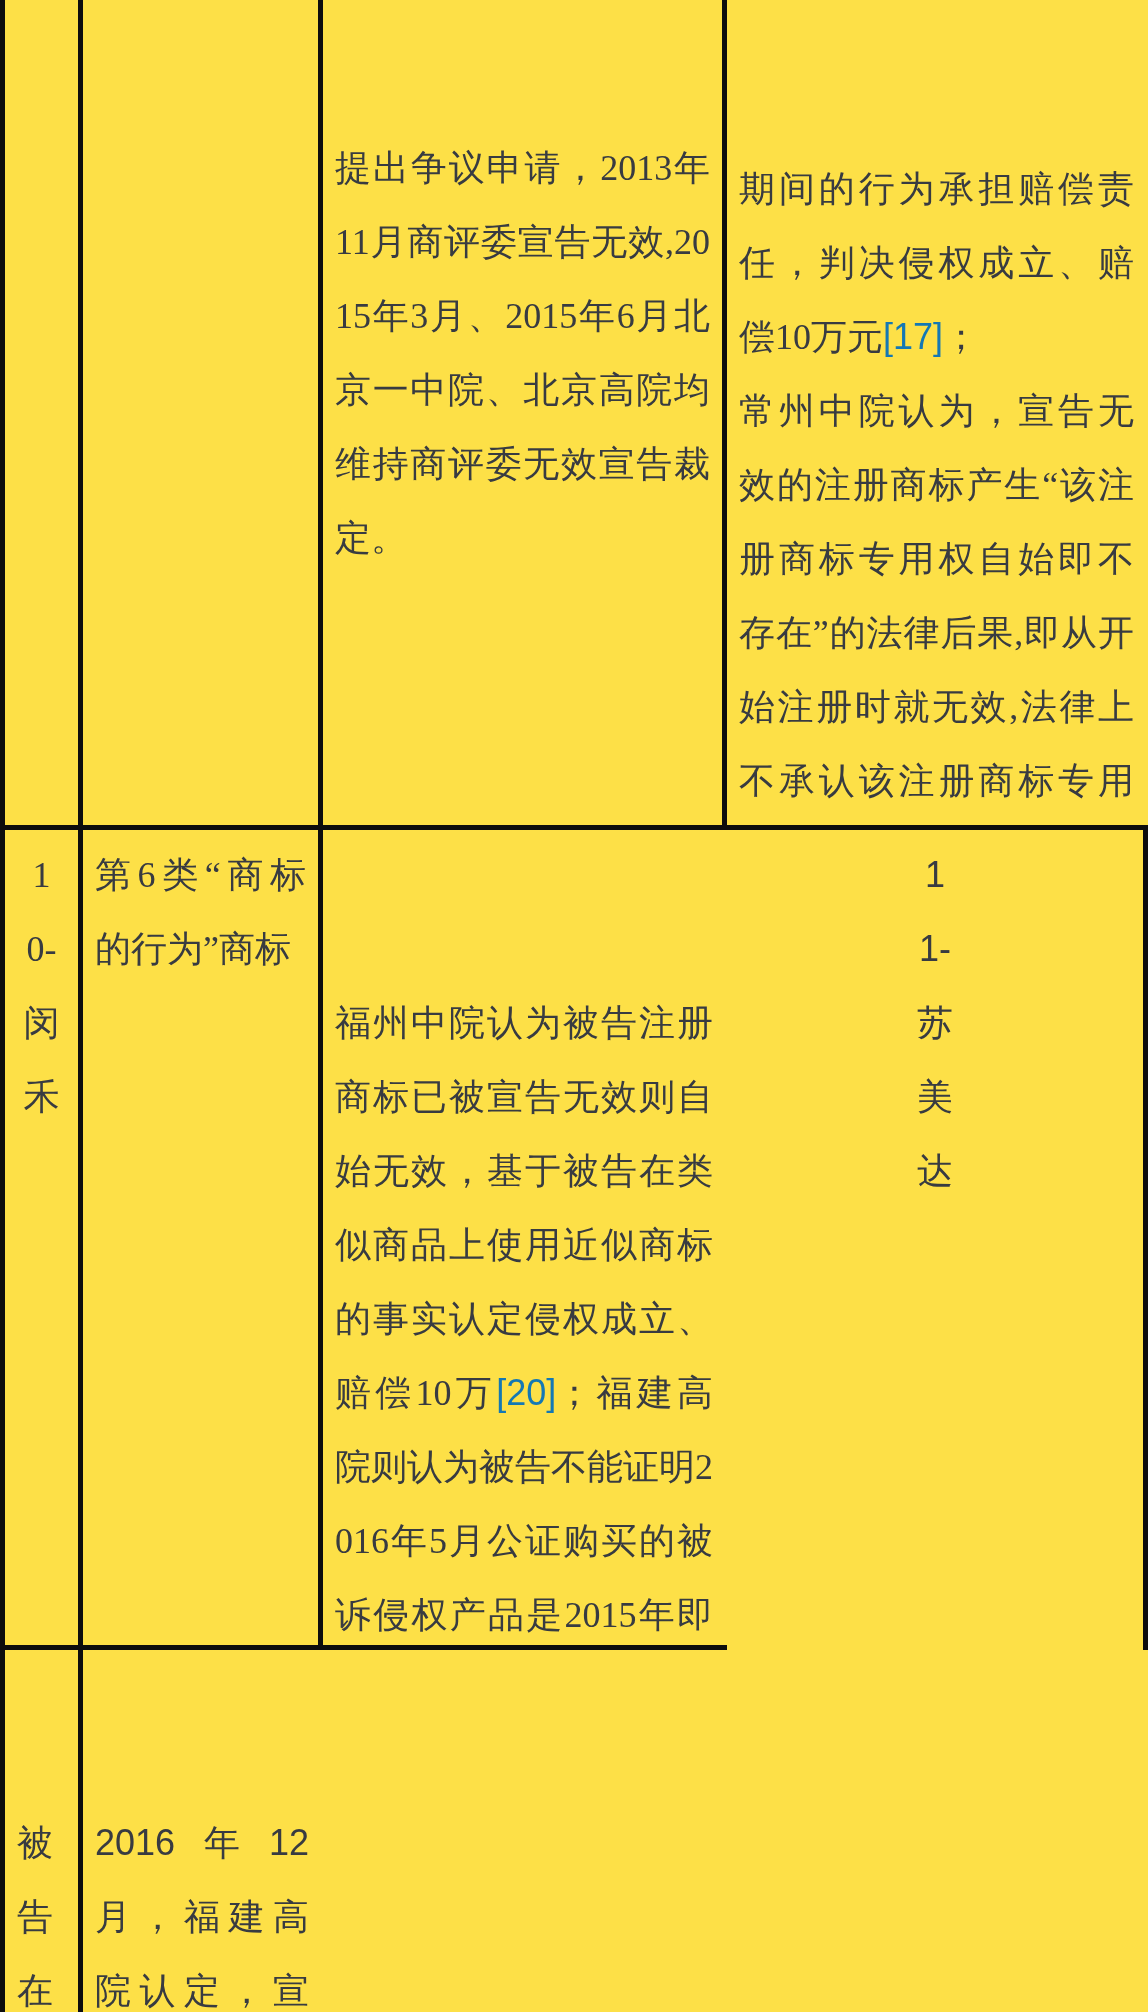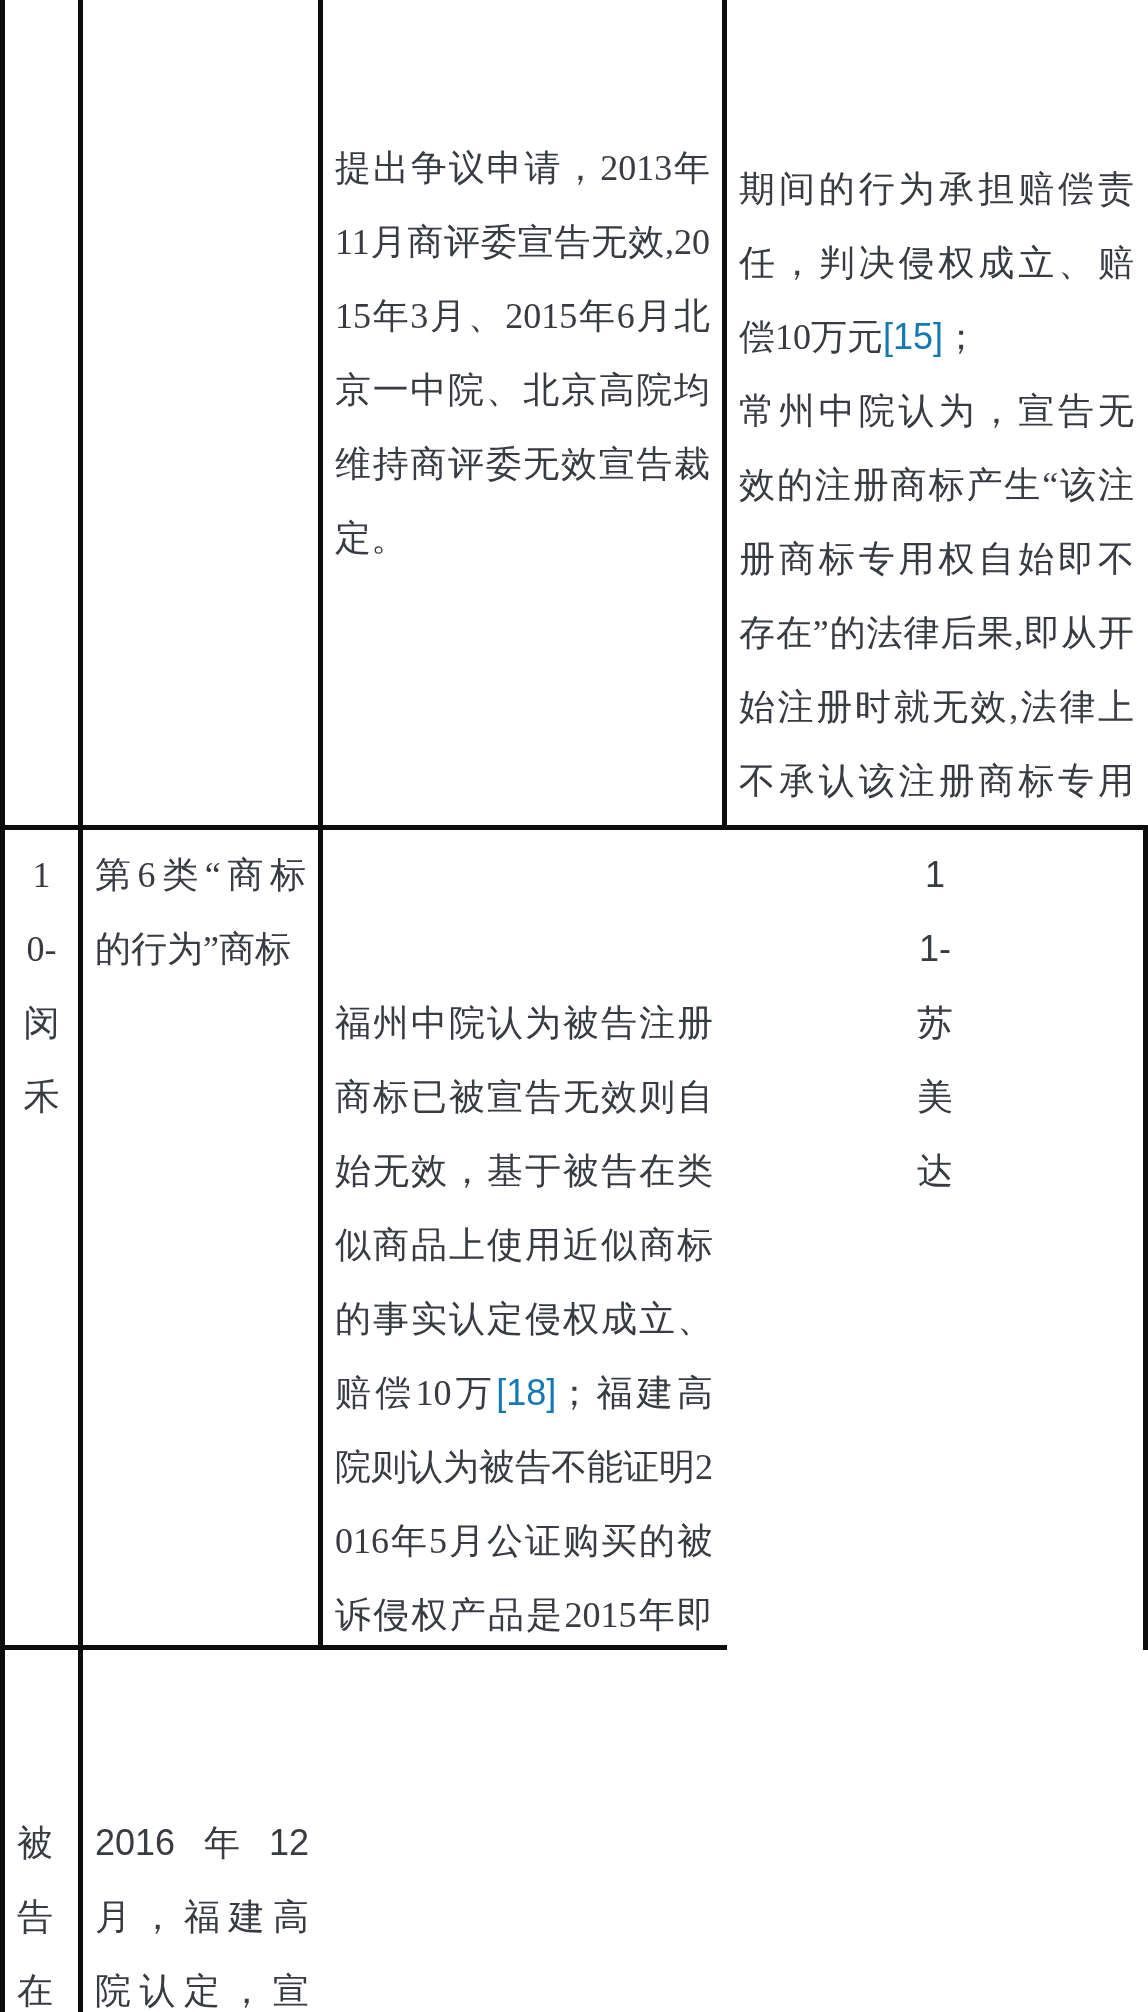--- a/index.html
+++ b/index.html
@@ -1,19 +1,19 @@
 <!DOCTYPE html>
 <html><head>
 <meta charset="utf-8">
 <style>
   * { margin:0; padding:0; box-sizing:border-box; }
   html,body { background:#e8e8e8; }
   .page {
     width:1148px; height:2012px; overflow:hidden;
-    background:#ffffff; color:#383b41;
+    background:#fde047; color:#383b41;
     font-family:"Liberation Sans","DejaVu Sans",sans-serif;
     position:relative;
   }
   .case-table {
     display:grid;
     grid-template-columns:78px 240px 404px 421px;
     grid-template-rows:830px 820px 362px;
     width:1148px; height:2012px;
     border-left:5px solid #0d0d0d;
   }
@@ -44,31 +44,31 @@
 
 <div class="page">
   <div class="case-table">
 
     <div class="cell col1 row1 serif-latin"></div>
     <div class="cell row1 serif-latin"></div>
     <div class="cell row1 serif-latin">
       <div class="offset-up"><span>提出争议申请，2013年11月商评委宣告无效,2015年3月、2015年6月北京一中院、北京高院均维持商评委无效宣告裁定。</span></div>
     </div>
     <div class="cell col4 row1 serif-latin">
-      <div class="offset-down"><span>期间的行为承担赔偿责任，判决侵权成立、赔偿10万元</span><span class="ref">[15]</span><span>；
+      <div class="offset-down"><span>期间的行为承担赔偿责任，判决侵权成立、赔偿10万元</span><span class="ref">[17]</span><span>；
 常州中院认为，宣告无效的注册商标产生“该注册商标专用权自始即不存在”的法律后果,即从开始注册时就无效,法律上不承认该注册商标专用权的存在或曾经存在，维持一审判决</span></div>
     </div>
 
     <div class="cell col1 serif-latin">1
 0-
 闵
 禾</div>
     <div class="cell serif-latin">第6类“商标的行为”商标</div>
     <div class="cell col4 serif-latin">
-      <div><span>福州中院认为被告注册商标已被宣告无效则自始无效，基于被告在类似商品上使用近似商标的事实认定侵权成立、赔偿10万</span><span class="ref">[18]</span><span>；福建高院则认为被告不能证明2016年5月公证购买的被诉侵权产品是2015年即商标有效期间生产的，认为抗辩不成立</span></div>
+      <div><span>福州中院认为被告注册商标已被宣告无效则自始无效，基于被告在类似商品上使用近似商标的事实认定侵权成立、赔偿10万</span><span class="ref">[20]</span><span>；福建高院则认为被告不能证明2016年5月公证购买的被诉侵权产品是2015年即商标有效期间生产的，认为抗辩不成立</span></div>
     </div>
 
     <div class="cell col1 row3 sans-latin">1
 1-
 苏
 美
 达</div>
     <div class="cell row3 sans-latin">
       <div><span>被告在户外广告中使用的标识，与被授权许可使用的第10307248号“EC FIRMAN”注册商标和第10307234号“S</span></div>
     </div>

